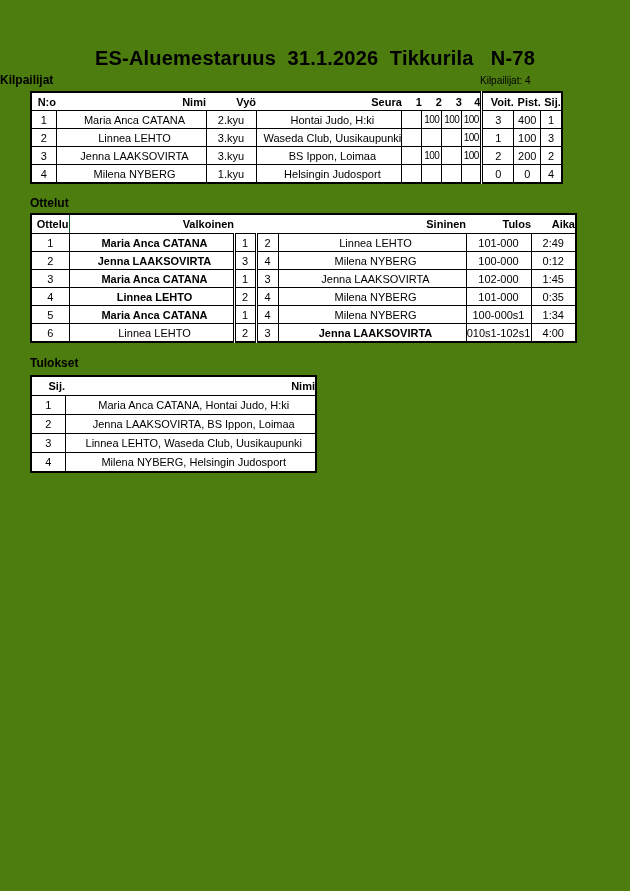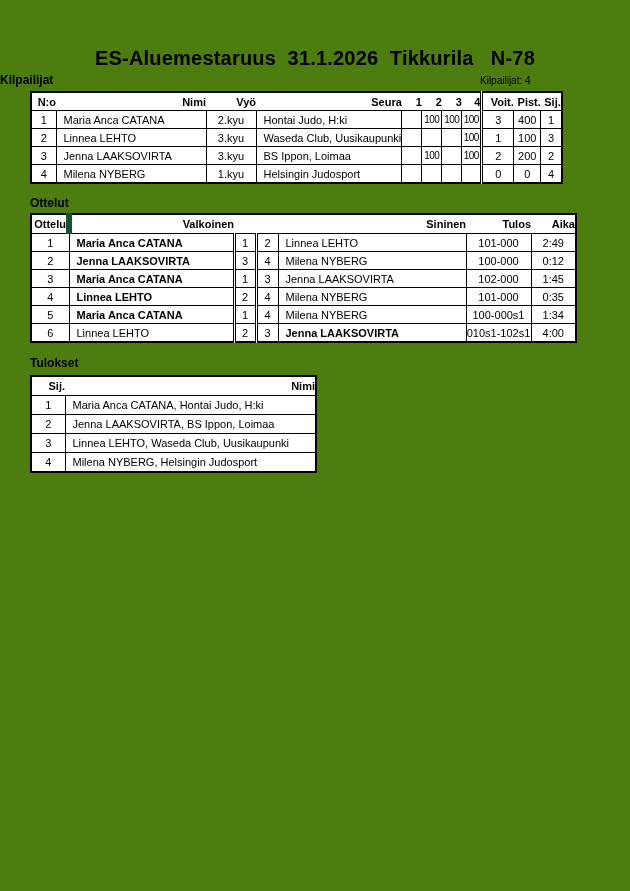--- a/index.html
+++ b/index.html
@@ -15,32 +15,32 @@
   .sec-title { position:absolute; font-size:12px; font-weight:bold; }
   .kilp-title { top:73px; left:0; width:490px; }
   .ottelut-title { top:196px; left:30px; width:545px; }
   .tulokset-title { top:356px; left:30px; width:285px; }
   .note { position:absolute; top:75px; left:480px; width:120px; text-align:left; font-size:10px; }
 
   table { border-collapse:collapse; table-layout:fixed; position:absolute; background:#fff; }
   th, td { padding:0; white-space:nowrap; overflow:visible; font-size:11px; color:#000; }
   th { font-weight:bold; border:none; border-bottom:1px solid #000; text-align:right; }
   td { border:1px solid #000; text-align:center; }
-  td.left { text-align:left; padding-left:7px; }
+  td.left { text-align:center; padding-left:7px; }
 
   .t1 { left:30px; top:91px; border:2px solid #000; }
   .t1 th { height:17px; }
   .t1 td { height:17px; }
   .t1 .num100 { font-size:10px; letter-spacing:-0.5px; }
   .t1 .thickL { border-left:3px double #000; }
 
   .t2 { left:30px; top:213px; border:2px solid #000; }
   .t2 th { height:18px; }
   .t2 td { height:17px; }
-  .t2 th.bR { border-right:6px solid #14532d; }
+  .t2 th.bR { border-right:1px solid #14532d; }
   .t2 td.dblL { border-left:3px double #000; }
 
   .t3 { left:30px; top:375px; border:2px solid #000; }
   .t3 th { height:18px; }
   .t3 td { height:18px; }
 </style>
 </head>
 <body>
 
 <div class="page">

